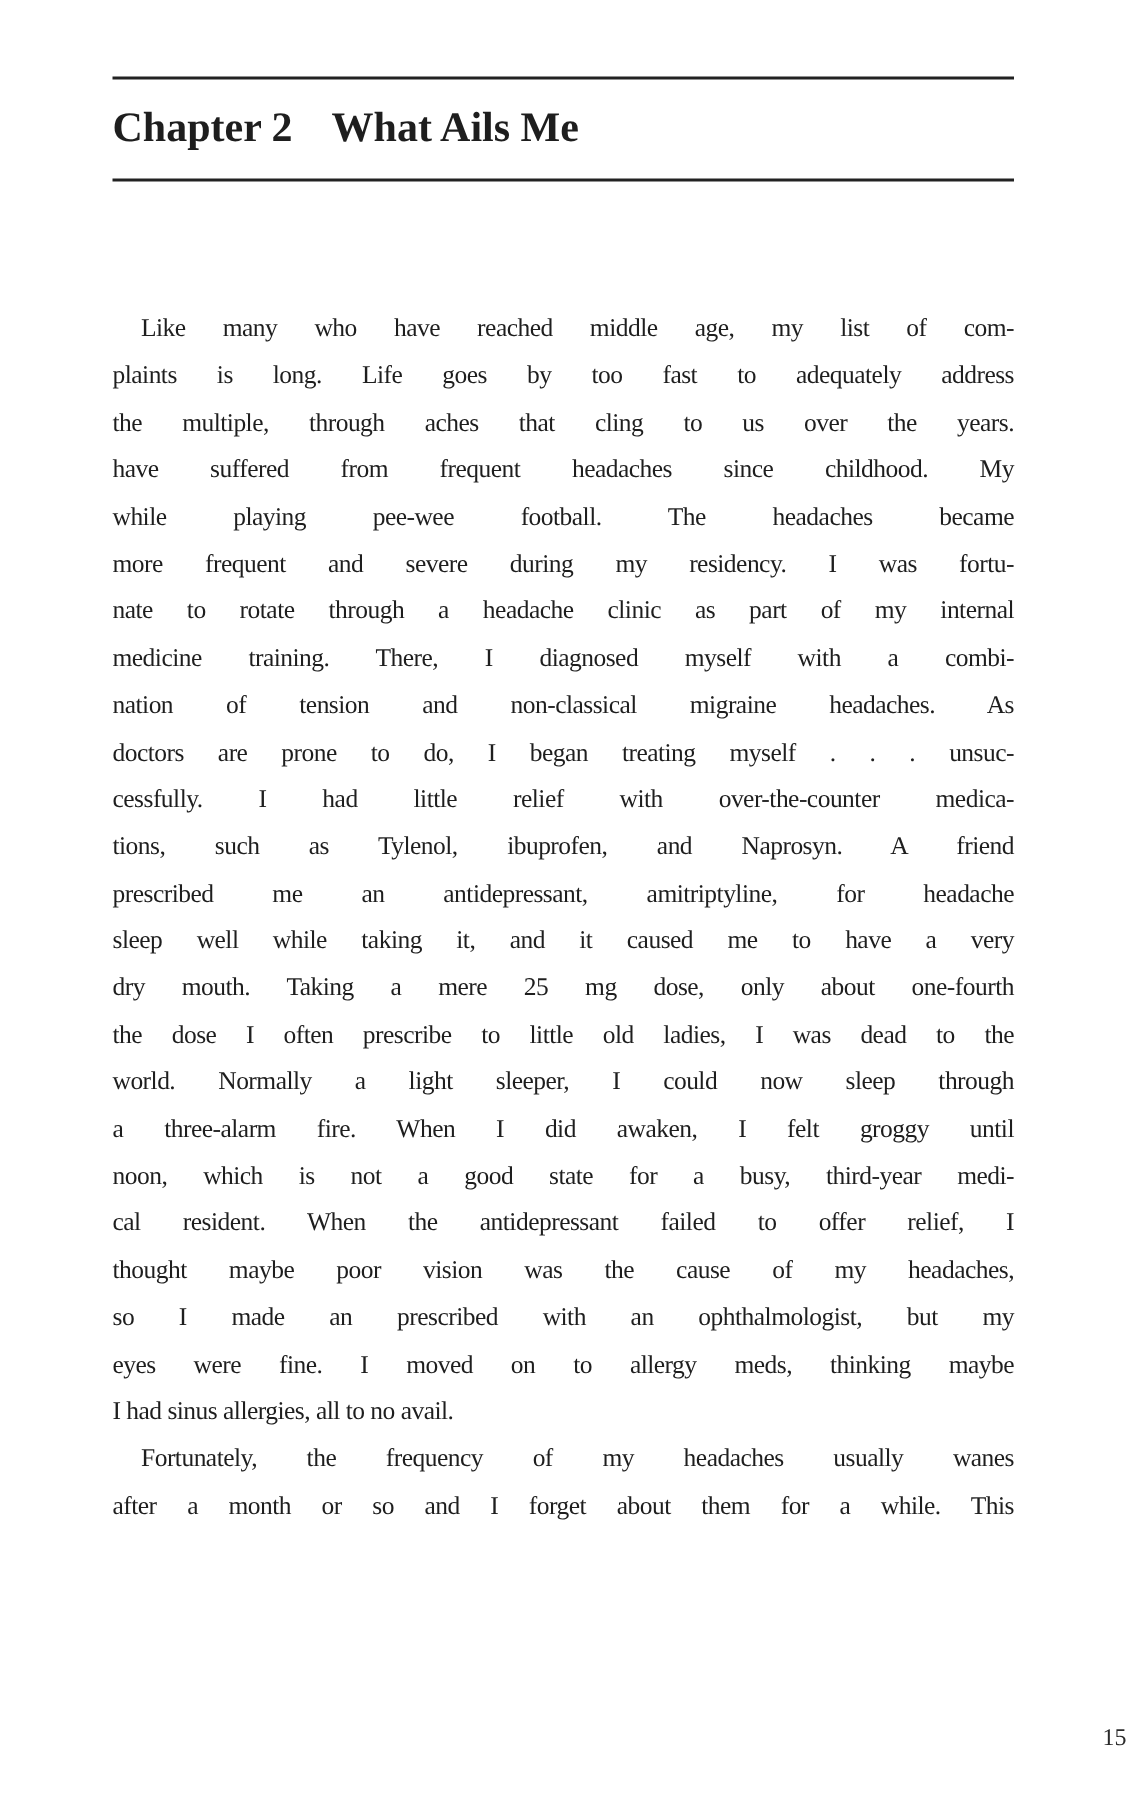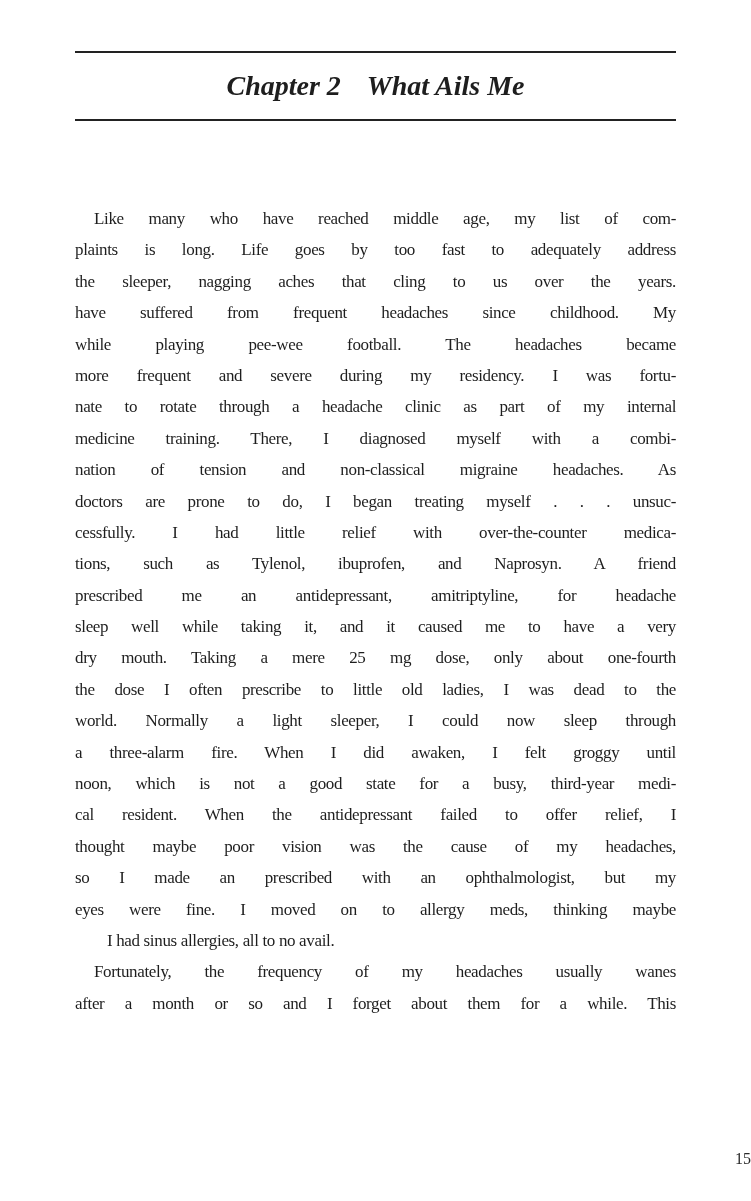--- a/index.html
+++ b/index.html
@@ -23,27 +23,25 @@
       background: #222222;
     }
     .rule-top { top: 51px; }
     .rule-bottom { top: 119px; }
 
     .chapter-heading {
       position: absolute;
       top: 66px;
       left: 75px;
       width: 601px;
-      text-align: center;
       font-weight: bold;
       font-size: 28px;
       line-height: 40px;
       color: #1e1e1e;
       white-space: pre;
-      font-style: italic;
     }
     .chapter-heading .gap { display: inline-block; width: 26px; }
 
     .body-text {
       position: absolute;
       top: 203px;
       left: 75px;
       width: 601px;
     }
     .line {
@@ -51,21 +49,20 @@
       height: 31.4px;
       line-height: 31.4px;
       font-size: 17px;
       white-space: nowrap;
       text-align: justify;
       text-align-last: justify;
       letter-spacing: -0.35px;
     }
     .line.last {
       text-align-last: left;
-      margin-left: 32px;
     }
     .line.indent {
       padding-left: 19px;
     }
 
     .page-number {
       position: absolute;
       top: 1149px;
       left: 0;
       width: 751px;
@@ -79,21 +76,21 @@
 <body>
 
 <div class="rule rule-top"></div>
 <div class="chapter-heading"><span>Chapter 2</span><span class="gap"></span><span>What Ails Me</span></div>
 <div class="rule rule-bottom"></div>
 
 <div class="body-text" id="body-text">
     <div class="paragraph">
       <span class="line indent">Like many who have reached middle age, my list of com-</span>
       <span class="line">plaints is long. Life goes by too fast to adequately address</span>
-      <span class="line">the sleeper, nagging aches that cling to us over the years.</span>
+      <span class="line">the multiple, through aches that cling to us over the years.</span>
       <span class="line">have suffered from frequent headaches since childhood. My</span>
       <span class="line">while playing pee-wee football. The headaches became</span>
       <span class="line">more frequent and severe during my residency. I was fortu-</span>
       <span class="line">nate to rotate through a headache clinic as part of my internal</span>
       <span class="line">medicine training. There, I diagnosed myself with a combi-</span>
       <span class="line">nation of tension and non-classical migraine headaches. As</span>
       <span class="line">doctors are prone to do, I began treating myself . . . unsuc-</span>
       <span class="line">cessfully. I had little relief with over-the-counter medica-</span>
       <span class="line">tions, such as Tylenol, ibuprofen, and Naprosyn. A friend</span>
       <span class="line">prescribed me an antidepressant, amitriptyline, for headache</span>

